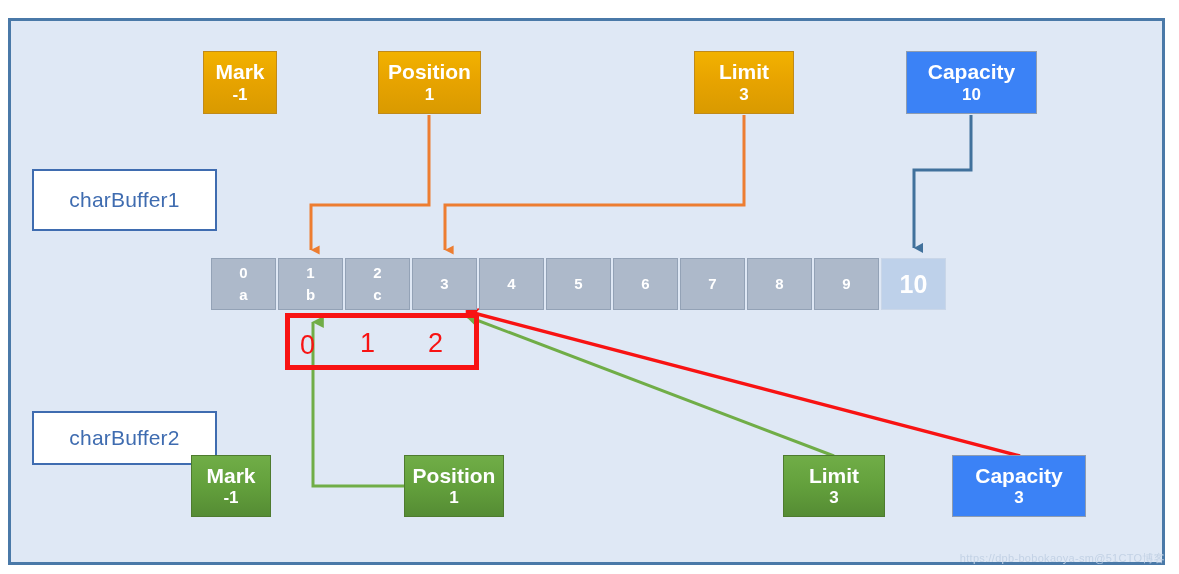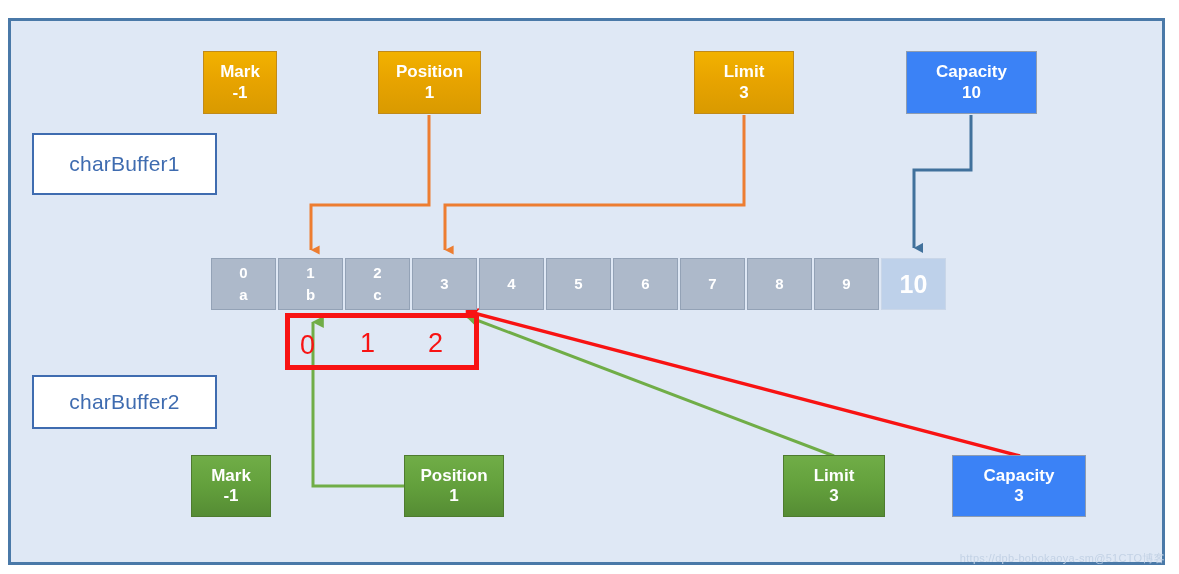--- a/index.html
+++ b/index.html
@@ -45,21 +45,21 @@
     box-sizing: border-box;
     display: flex;
     flex-direction: column;
     align-items: center;
     justify-content: center;
     color: #ffffff;
     font-weight: bold;
     line-height: 1.18;
     text-align: center;
   }
-  .label-box .ttl { font-size: 17px; }
+  .label-box .ttl { font-size: 21px; }
   .label-box .val { font-size: 17px; }
 
   .box-orange {
     background: linear-gradient(180deg, #f2b200 0%, #e8a400 45%, #d99a00 100%);
     border: 1px solid #c08a1a;
   }
   .box-green {
     background: linear-gradient(180deg, #70ad47 0%, #63a03c 50%, #558c34 100%);
     border: 1px solid #4e7b2f;
   }
@@ -73,20 +73,21 @@
     position: absolute;
     box-sizing: border-box;
     background: #ffffff;
     border: 2px solid #3f6cb0;
     display: flex;
     align-items: center;
     justify-content: center;
     color: #3f6cb0;
     font-size: 21px;
     letter-spacing: 0.2px;
+    margin-top: 36px;
   }
 
   
   .buffer {
     position: absolute;
     left: 211px;
     top: 258px;
     height: 52px;
     display: flex;
     gap: 2px;

